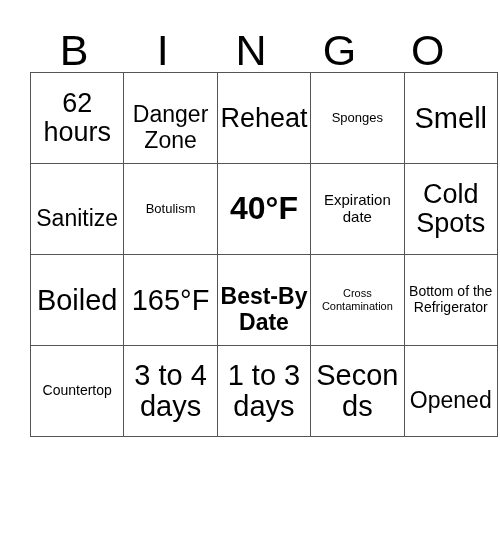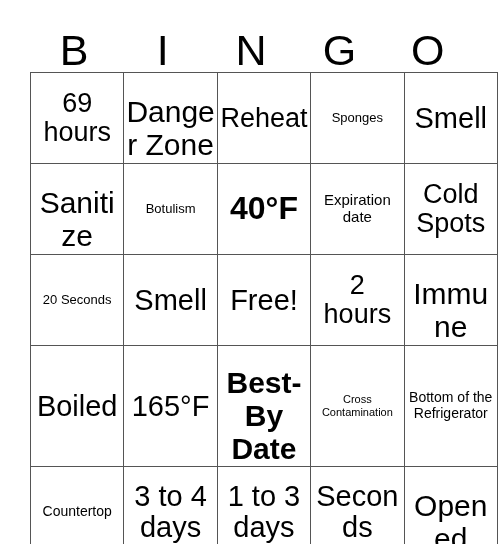--- a/index.html
+++ b/index.html
@@ -60,21 +60,21 @@
     display: block;
     line-height: 1.08;
     word-wrap: break-word;
   }
 
   
   .sz-xs  { font-size: 11px; line-height: 1.14; }
   .sz-sm  { font-size: 14px; line-height: 1.12; }
   .sz-smp { font-size: 15px; line-height: 1.12; }
   .sz-md  { font-size: 13px; line-height: 1.12; }
-  .sz-lg  { font-size: 30px; line-height: 1.10; margin-top: 19px; }
+  .sz-lg  { font-size: 23px; line-height: 1.10; margin-top: 19px; }
   .sz-xl  { font-size: 27px; line-height: 1.06; }
   .sz-xxl { font-size: 29px; line-height: 1.06; }
   .sz-max { font-size: 32px; line-height: 1.04; }
 </style>
 </head>
 <body style="background: rgb(255, 255, 255); color: rgb(0, 0, 0);">
 
 <div id="bingo-card">
 
   <div id="bingo-header">
@@ -83,21 +83,21 @@
     <div class="header-letter">N</div>
     <div class="header-letter">G</div>
     <div class="header-letter">O</div>
   </div>
 
   <table id="bingo-grid">
     <tbody>
 
       <tr>
         <td style="border-color: rgb(85, 85, 85);">
-            <span class="cell-text sz-xl">69 hours</span>
+            <span class="cell-text sz-xl">62 hours</span>
           </td>
         <td style="border-color: rgb(85, 85, 85);">
             <span class="cell-text sz-lg">Danger Zone</span>
           </td>
         <td style="border-color: rgb(85, 85, 85);">
             <span class="cell-text sz-xl">Reheat</span>
           </td>
         <td style="border-color: rgb(85, 85, 85);">
             <span class="cell-text sz-md">Sponges</span>
           </td>
@@ -117,37 +117,20 @@
             <span class="cell-text sz-max">40°F</span>
           </td>
         <td style="border-color: rgb(85, 85, 85);">
             <span class="cell-text sz-smp">Expiration date</span>
           </td>
         <td style="border-color: rgb(85, 85, 85);">
             <span class="cell-text sz-xl">Cold Spots</span>
           </td>
       </tr>
 
-      <tr>
-        <td style="border-color: rgb(85, 85, 85);">
-            <span class="cell-text sz-md">20 Seconds</span>
-          </td>
-        <td style="border-color: rgb(85, 85, 85);">
-            <span class="cell-text sz-xxl">Smell</span>
-          </td>
-        <td style="border-color: rgb(85, 85, 85);">
-            <span class="cell-text sz-xxl">Free!</span>
-          </td>
-        <td style="border-color: rgb(85, 85, 85);">
-            <span class="cell-text sz-xl">2 hours</span>
-          </td>
-        <td style="border-color: rgb(85, 85, 85);">
-            <span class="cell-text sz-lg">Immune</span>
-          </td>
-      </tr>
 
       <tr>
         <td style="border-color: rgb(85, 85, 85);">
             <span class="cell-text sz-xxl">Boiled</span>
           </td>
         <td style="border-color: rgb(85, 85, 85);">
             <span class="cell-text sz-xxl">165°F</span>
           </td>
         <td style="border-color: rgb(85, 85, 85); font-weight: bold;">
             <span class="cell-text sz-lg">Best-By Date</span>

